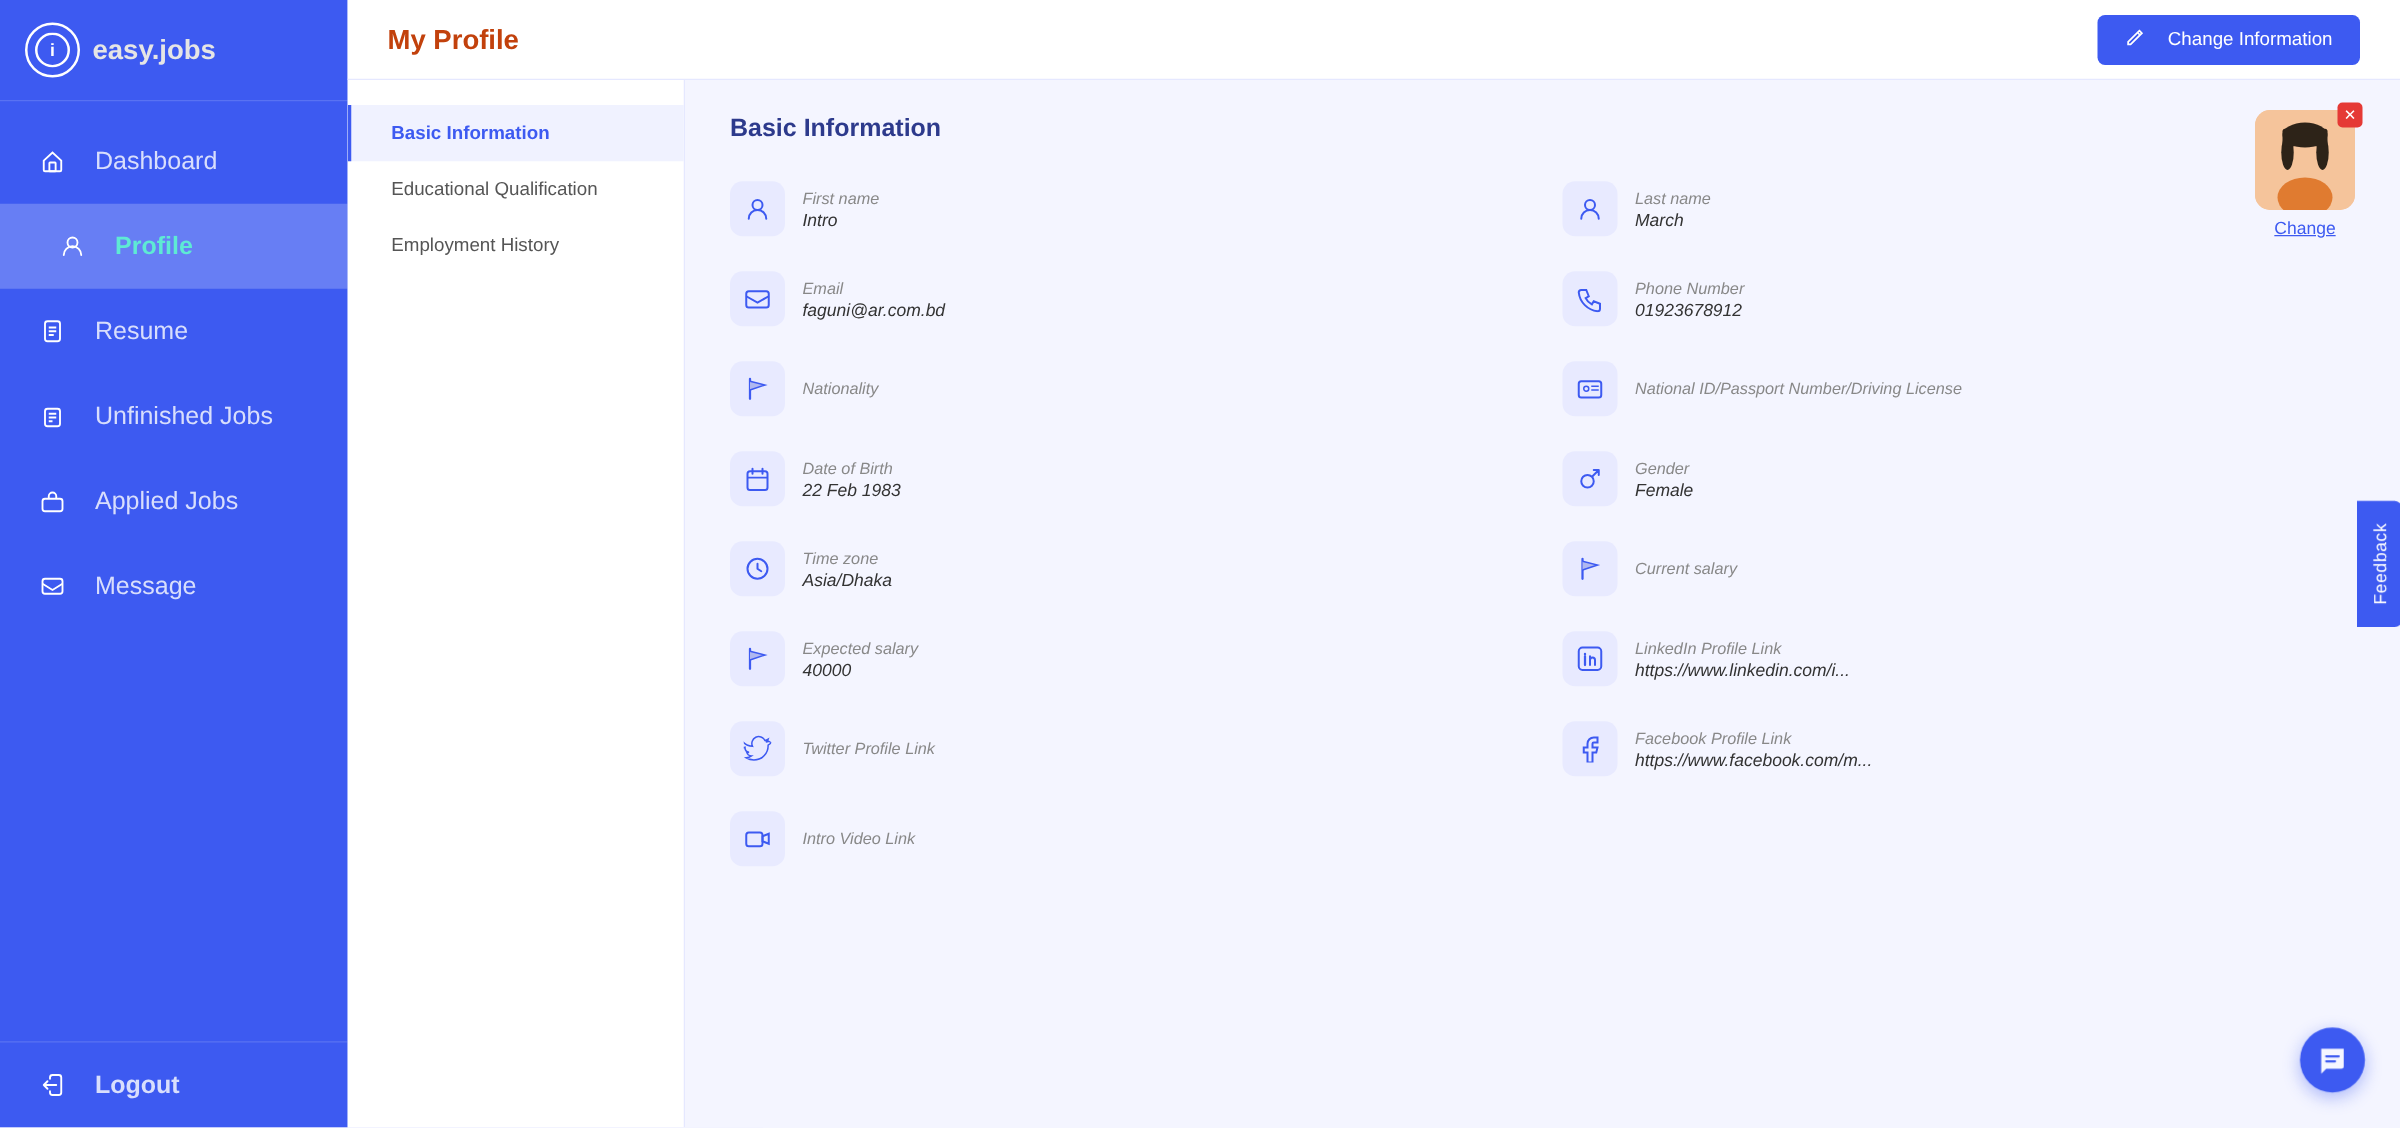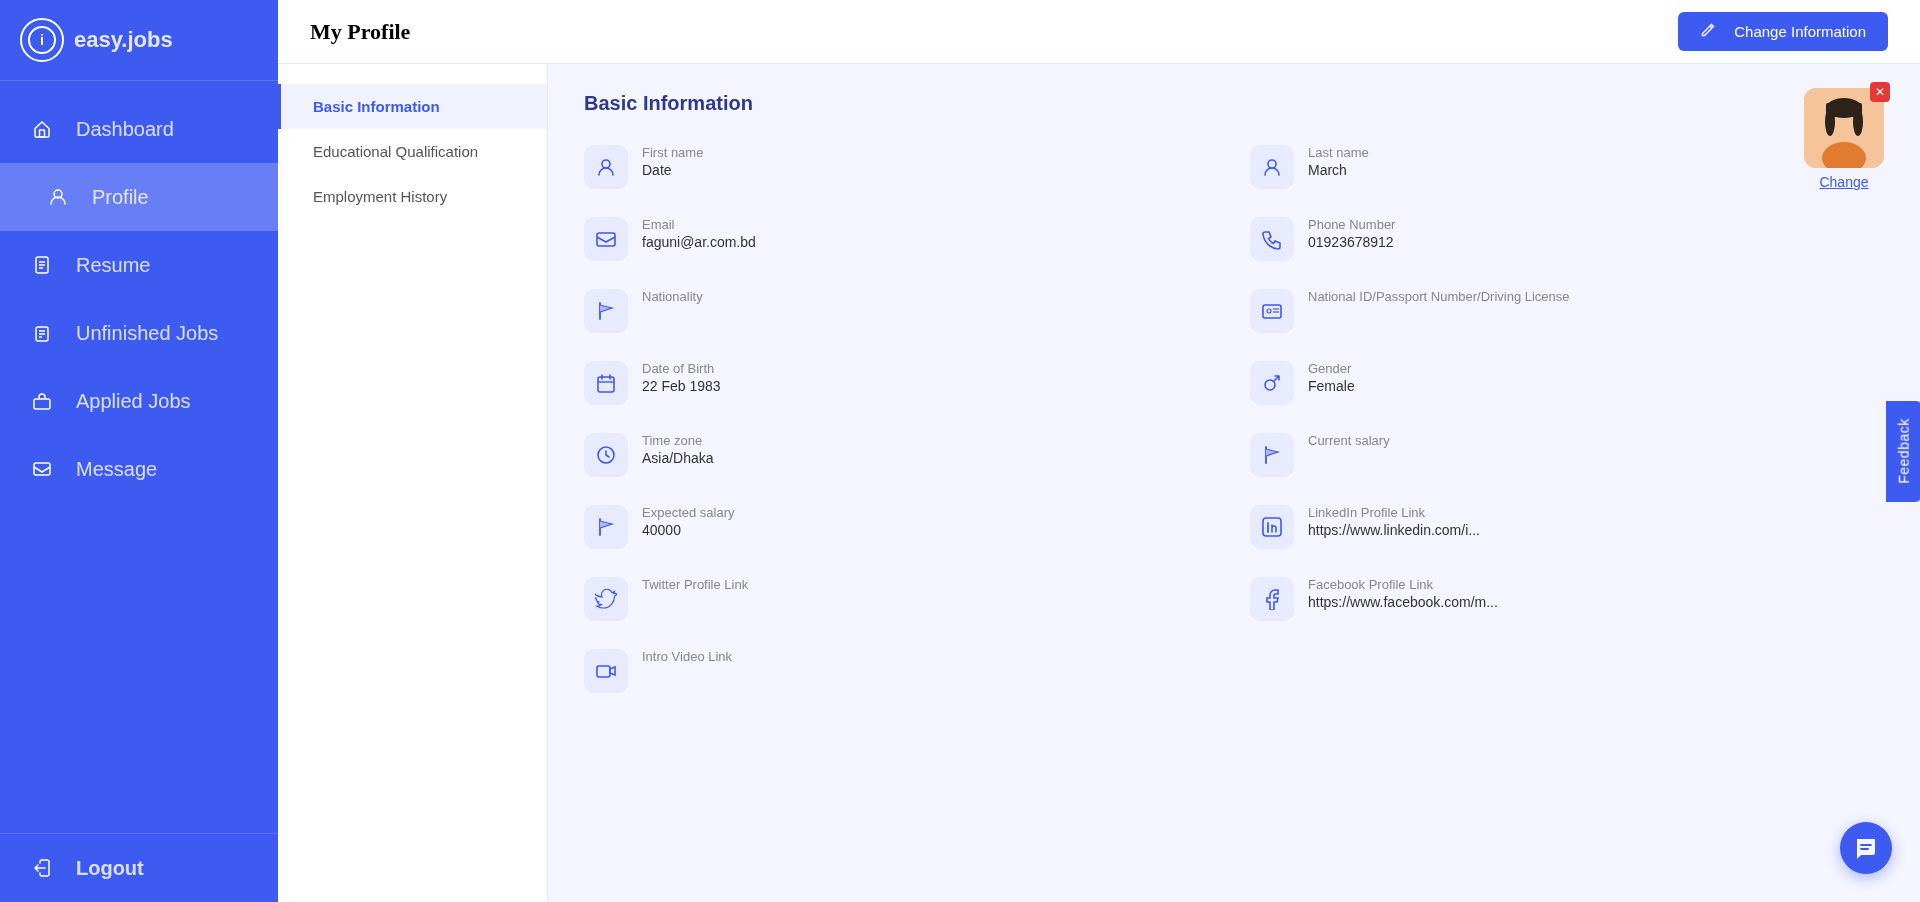--- a/index.html
+++ b/index.html
@@ -43,22 +43,22 @@
       padding: 16px 24px;
       color: rgba(255,255,255,0.8);
       font-size: 20px;
       cursor: pointer;
       border-radius: 0;
       transition: background 0.15s;
       text-align: right;
     }
     .nav-item.active {
       background: rgba(255,255,255,0.22);
-      color: #e5e5e5;
-      font-weight: 400;
+      color: #5eead4;
+      font-weight: 700;
       padding-left: 40px;
     }
     .nav-icon {
       width: 36px; height: 36px;
       display: flex; align-items: center; justify-content: center;
       border-radius: 8px;
       font-size: 18px;
       color: #fff;
     }
     .sidebar-logout {
@@ -76,21 +76,21 @@
     .top-bar {
       display: flex;
       align-items: center;
       justify-content: space-between;
       background: #fff;
       padding: 0 32px;
       height: 64px;
       border-bottom: 1px solid #e5e8ff;
     }
     .top-bar-title {
-      font-size: 22px; font-weight: 600; color: #000000; font-family: Liberation Serif, serif;
+      font-size: 22px; font-weight: 600; color: #c2410c;
     }
     .change-info-btn {
       background: #3d5af1;
       color: #fff;
       border: none;
       border-radius: 6px;
       padding: 10px 22px;
       font-size: 15px;
       cursor: pointer;
       display: flex;
@@ -145,24 +145,25 @@
     }
 
     .info-grid {
       display: grid;
       grid-template-columns: 1fr 1fr;
       gap: 16px 32px;
     }
 
     .info-field {
       display: flex;
-      align-items: flex-start;
+      align-items: center;
       gap: 14px;
       background: transparent;
       padding: 6px 0;
+      font-style: italic;
     }
     .field-icon-wrap {
       width: 44px; height: 44px;
       min-width: 44px;
       border-radius: 10px;
       background: #e8eaff;
       display: flex; align-items: center; justify-content: center;
       color: #3d5af1;
       font-size: 18px;
     }
@@ -398,21 +399,21 @@
 
         <div class="info-field">
           <div class="field-icon-wrap">
             <svg width="22" height="22" viewBox="0 0 22 22" fill="none">
                 <circle cx="11" cy="8" r="4" stroke="#3d5af1" stroke-width="1.6"></circle>
                 <path d="M4 19c0-3.866 3.134-7 7-7s7 3.134 7 7" stroke="#3d5af1" stroke-width="1.6" stroke-linecap="round"></path>
               </svg>
           </div>
           <div class="field-content">
             <span class="field-label">First name</span>
-            <span class="field-value">Date</span>
+            <span class="field-value">Intro</span>
           </div>
         </div>
 
         <div class="info-field">
           <div class="field-icon-wrap">
             <svg width="22" height="22" viewBox="0 0 22 22" fill="none">
                 <circle cx="11" cy="8" r="4" stroke="#3d5af1" stroke-width="1.6"></circle>
                 <path d="M4 19c0-3.866 3.134-7 7-7s7 3.134 7 7" stroke="#3d5af1" stroke-width="1.6" stroke-linecap="round"></path>
               </svg>
           </div>

